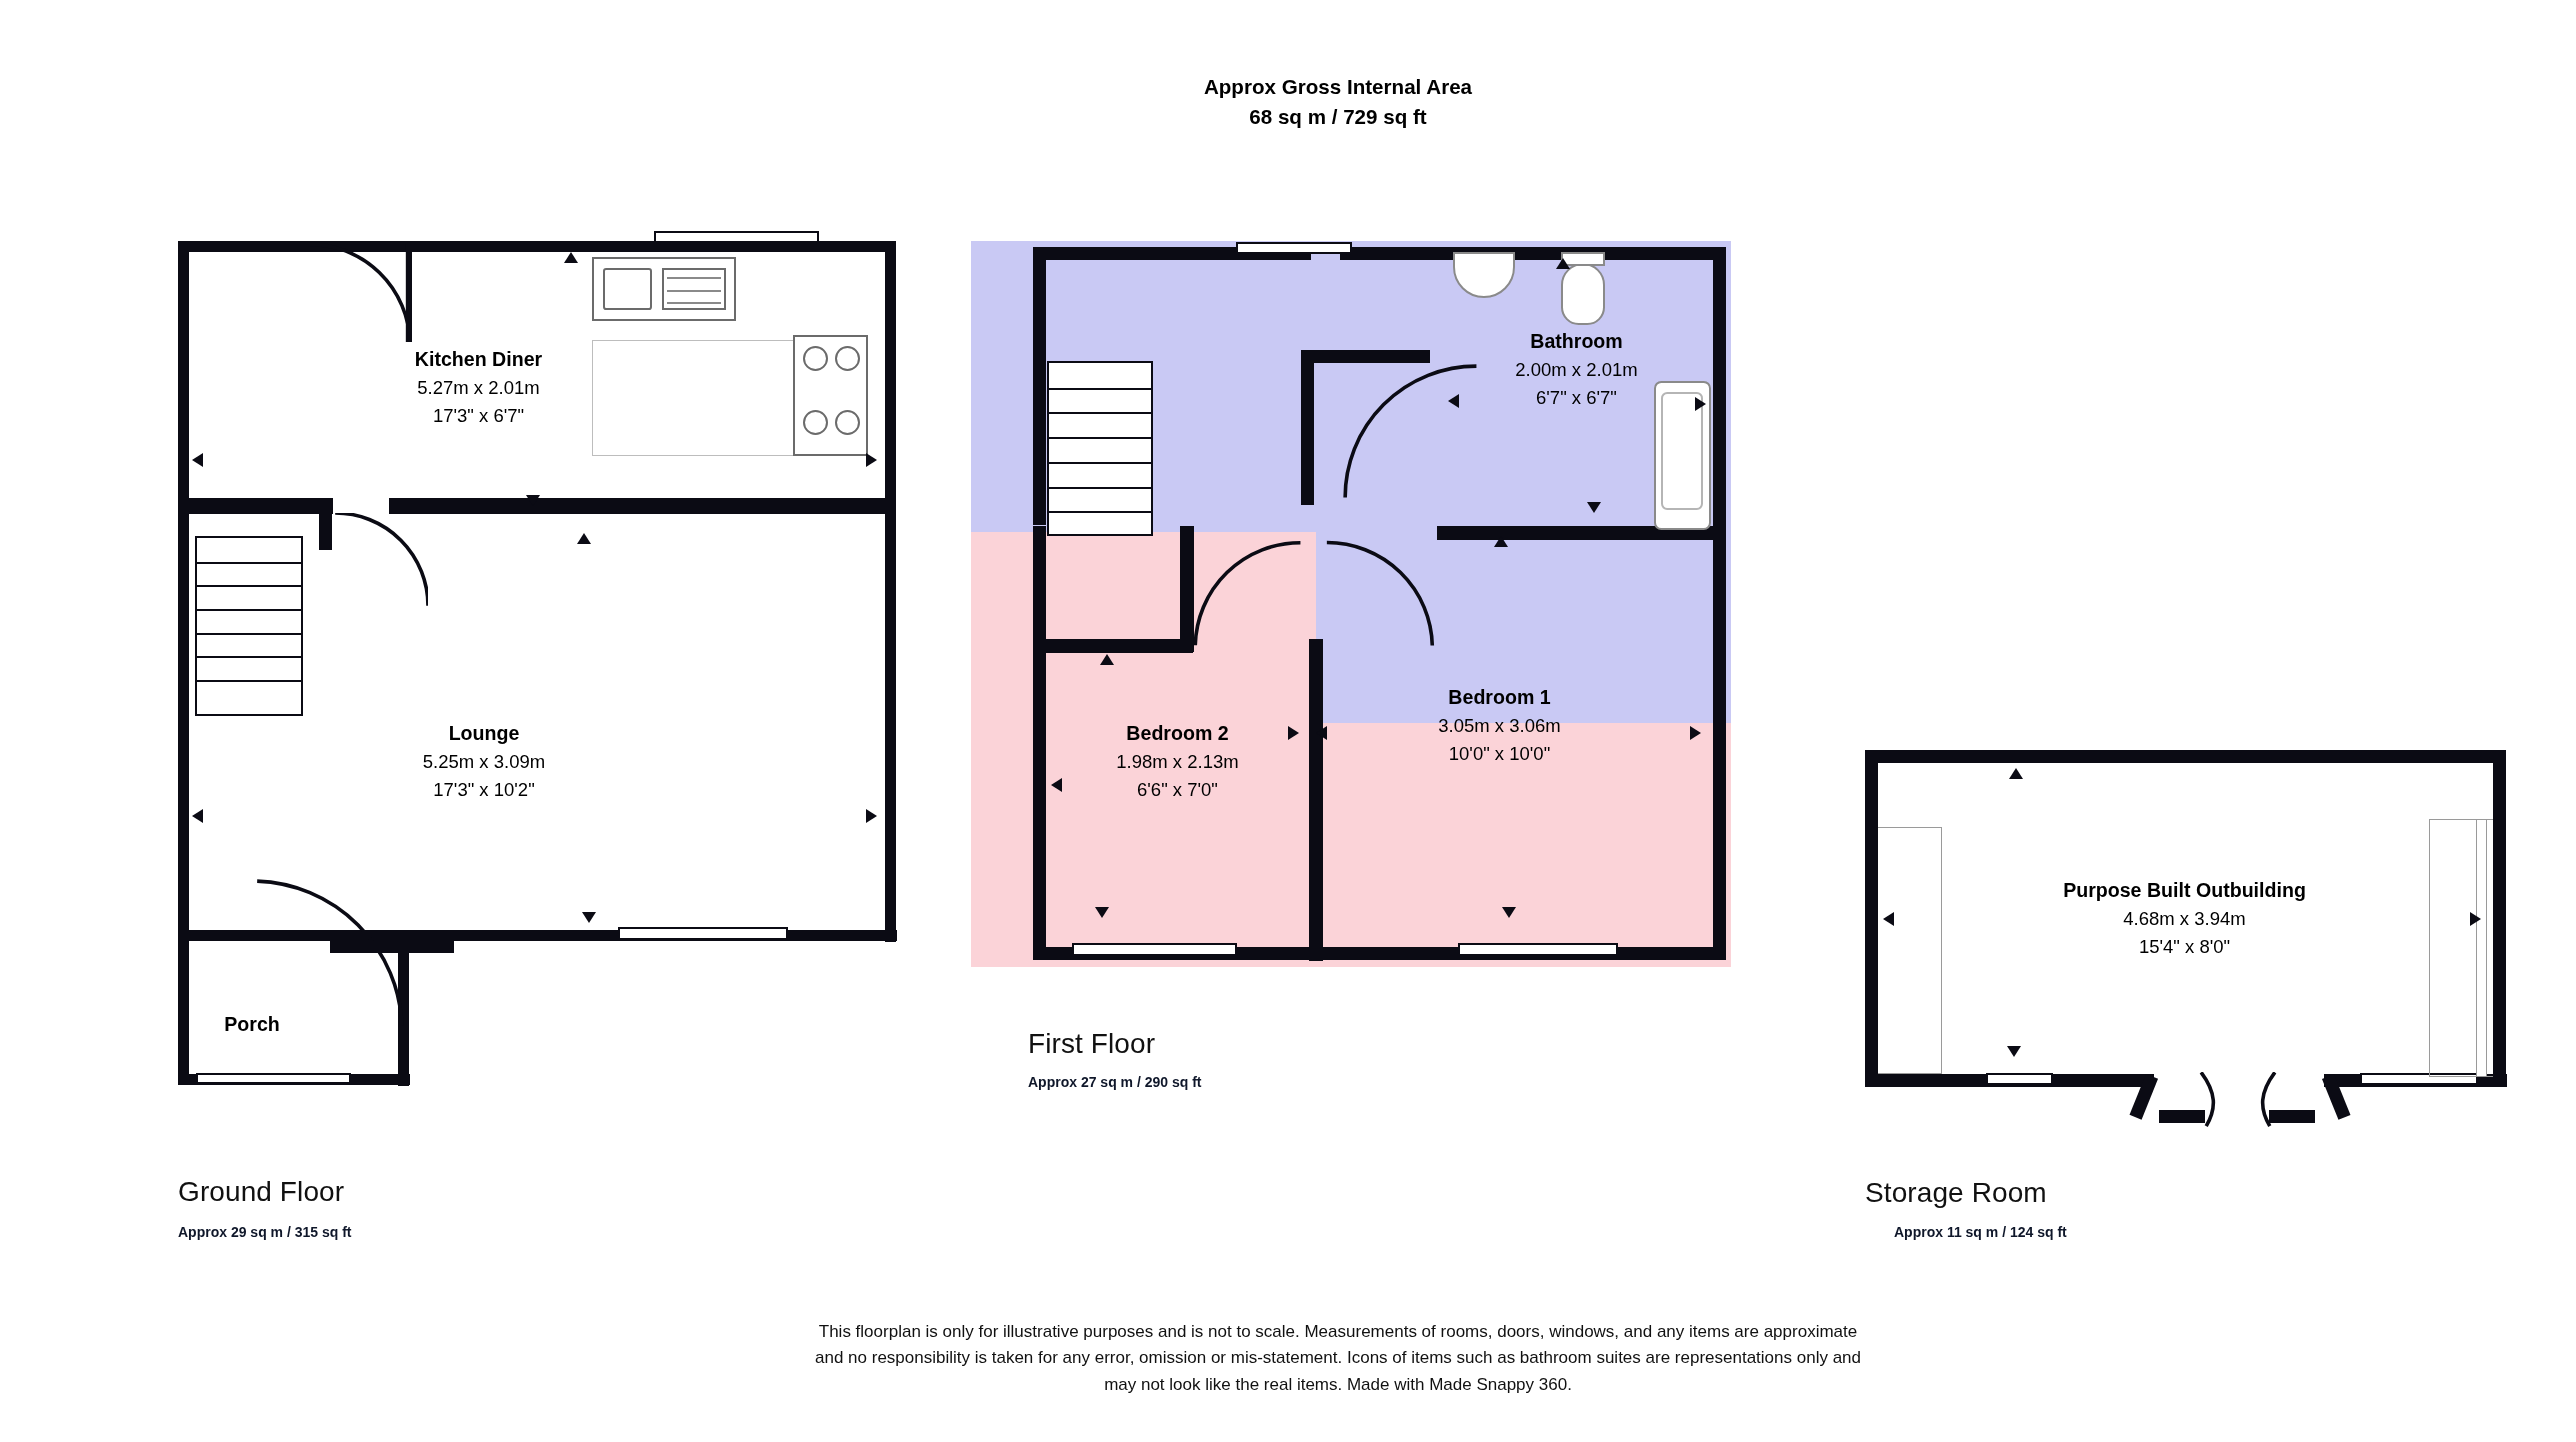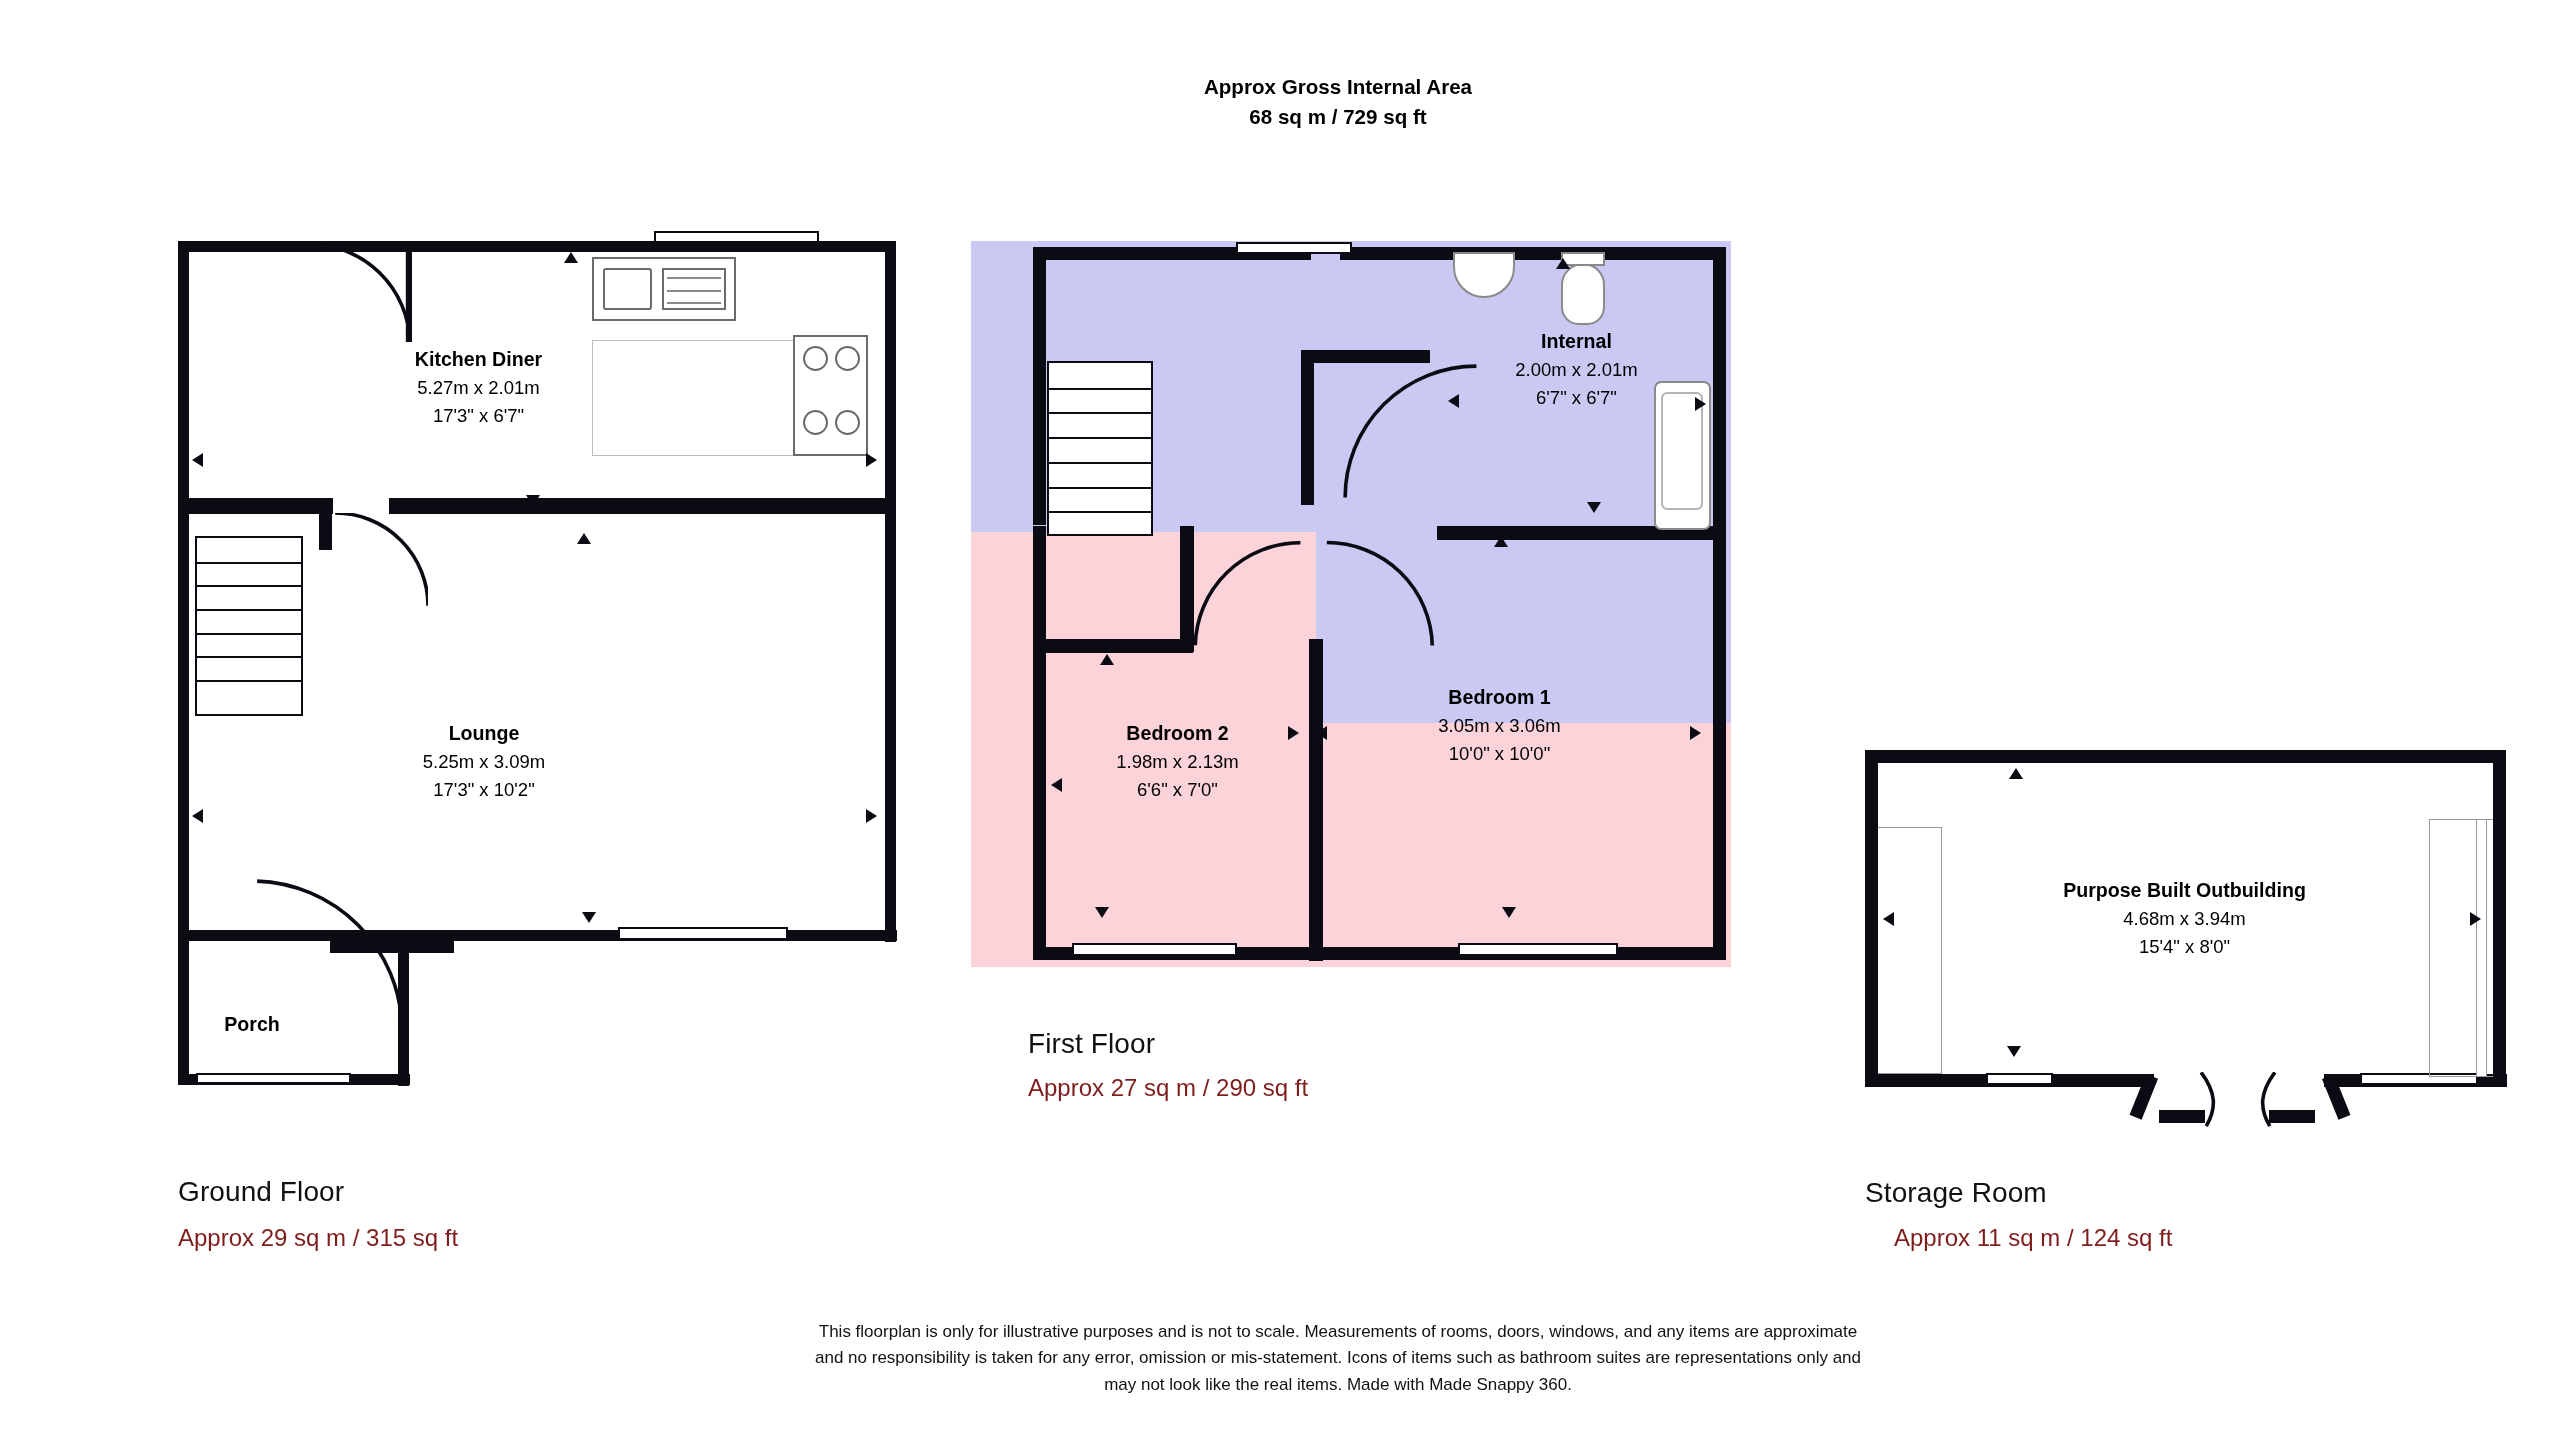--- a/index.html
+++ b/index.html
@@ -27,23 +27,23 @@
     color: #000;
   }
   .floor-title {
     position: absolute;
     font-size: 28px;
     color: #111;
     letter-spacing: 0.1px;
   }
   .floor-sub {
     position: absolute;
-    font-size: 24px;
-    font-weight: normal;
-    color: #7f1d1d;
+    font-size: 14px;
+    font-weight: bold;
+    color: #0f172a;
   }
   .room-label {
     position: absolute;
     text-align: center;
     font-size: 18.5px;
     line-height: 1.5;
     color: #000;
     white-space: nowrap;
   }
   .room-label .nm {
@@ -301,21 +301,21 @@
     <div class="arrow ar-up" style="left:1494px; top:536px;"></div>
     <div class="arrow ar-right" style="left:1690px; top:726px;"></div>
     <div class="arrow ar-left" style="left:1316px; top:726px;"></div>
     <div class="arrow ar-down" style="left:1502px; top:907px;"></div>
     <div class="arrow ar-left" style="left:1051px; top:778px;"></div>
     <div class="arrow ar-right" style="left:1288px; top:726px;"></div>
     <div class="arrow ar-down" style="left:1095px; top:907px;"></div>
     <div class="arrow ar-up" style="left:1100px; top:654px;"></div>
 
     <div class="room-label" style="left:1432px; top:327px; width:289px;">
-      <span class="nm">Internal</span>
+      <span class="nm">Bathroom</span>
       <span class="dm">2.00m x 2.01m</span>
       <span class="dm">6'7" x 6'7"</span>
     </div>
     <div class="room-label" style="left:1340px; top:683px; width:319px;">
       <span class="nm">Bedroom 1</span>
       <span class="dm">3.05m x 3.06m</span>
       <span class="dm">10'0" x 10'0"</span>
     </div>
     <div class="room-label" style="left:1046px; top:719px; width:263px;">
       <span class="nm">Bedroom 2</span>

